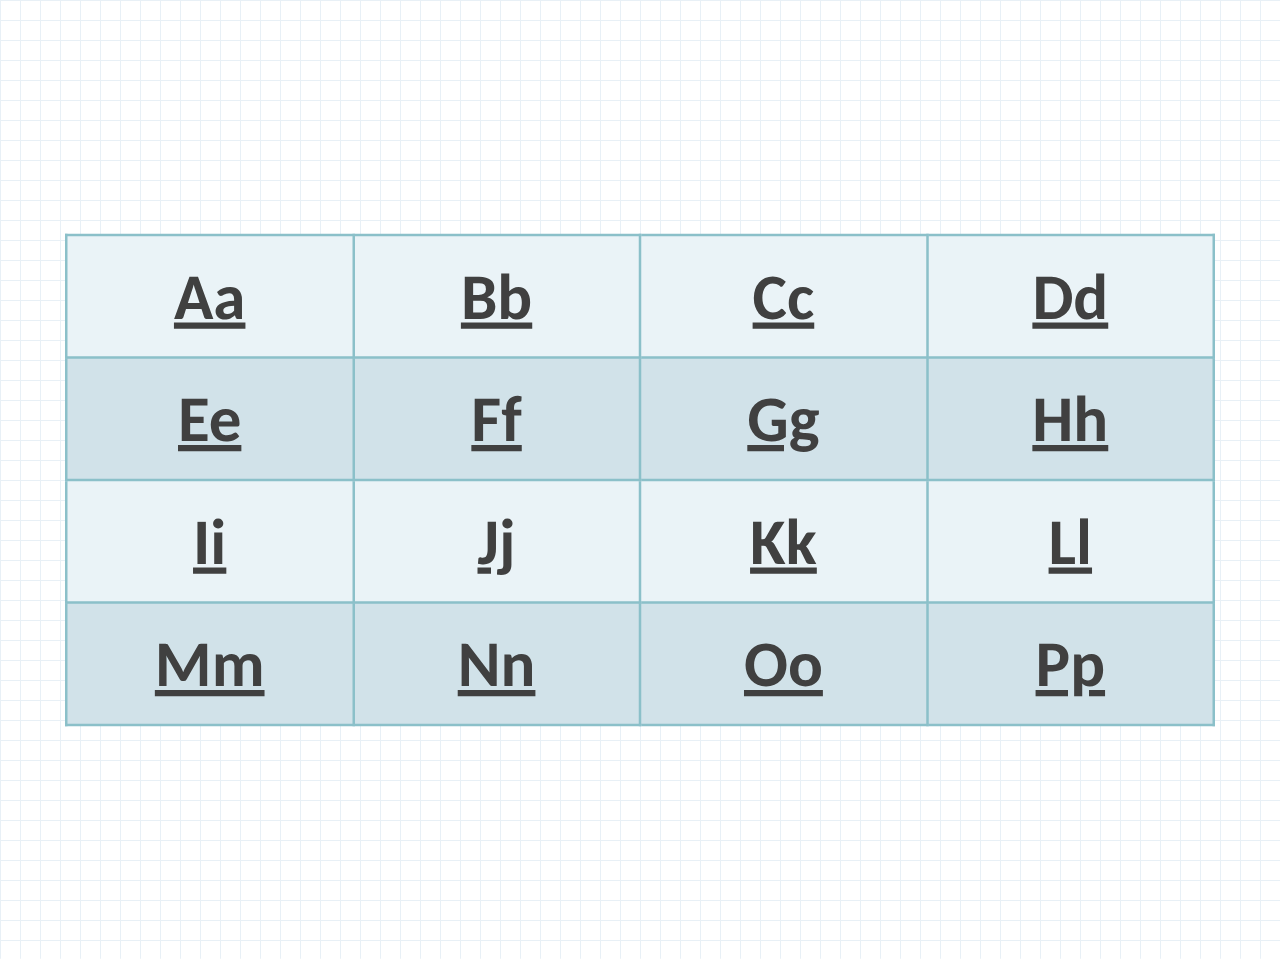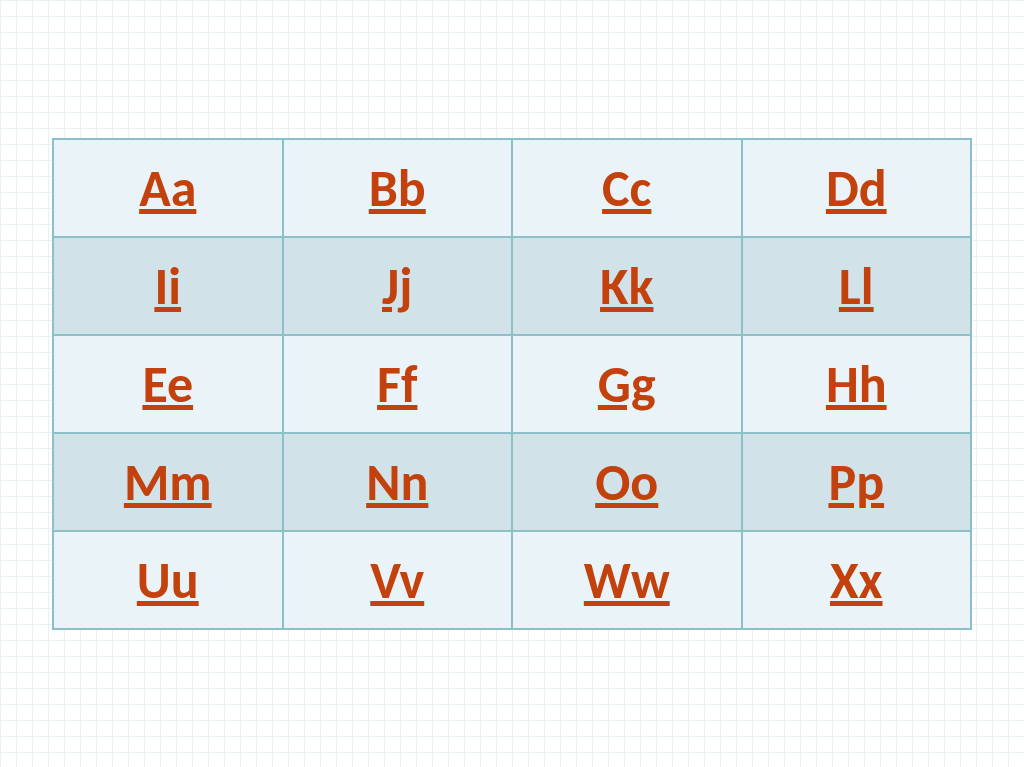--- a/index.html
+++ b/index.html
@@ -37,21 +37,21 @@
   tr:nth-child(odd) td {
     background: #eaf3f7;
   }
   tr:nth-child(even) td {
     background: #d1e2e9;
   }
   td.empty {
     background: #ffffff !important;
   }
   a.letter-link {
-    color: #c2410c;
+    color: #404040;
     font-weight: 700;
     font-size: 52px;
     text-decoration: underline;
     line-height: 1;
     display: inline-block;
     cursor: pointer;
   }
 </style>
 </head>
 <body>
@@ -59,38 +59,32 @@
 <div class="table-wrap">
   <table>
     <tbody>
       <tr>
         <td><a class="letter-link">Aa</a></td>
         <td><a class="letter-link">Bb</a></td>
         <td><a class="letter-link">Cc</a></td>
         <td><a class="letter-link">Dd</a></td>
       </tr>
       <tr>
+        <td><a class="letter-link">Ee</a></td>
+        <td><a class="letter-link">Ff</a></td>
+        <td><a class="letter-link">Gg</a></td>
+        <td><a class="letter-link">Hh</a></td>
+      </tr>
+      <tr>
         <td><a class="letter-link">Ii</a></td>
         <td><a class="letter-link">Jj</a></td>
         <td><a class="letter-link">Kk</a></td>
         <td><a class="letter-link">Ll</a></td>
-      </tr>
-      <tr>
-        <td><a class="letter-link">Ee</a></td>
-        <td><a class="letter-link">Ff</a></td>
-        <td><a class="letter-link">Gg</a></td>
-        <td><a class="letter-link">Hh</a></td>
       </tr>
       <tr>
         <td><a class="letter-link">Mm</a></td>
         <td><a class="letter-link">Nn</a></td>
         <td><a class="letter-link">Oo</a></td>
         <td><a class="letter-link">Pp</a></td>
       </tr>
-      <tr>
-        <td><a class="letter-link">Uu</a></td>
-        <td><a class="letter-link">Vv</a></td>
-        <td><a class="letter-link">Ww</a></td>
-        <td><a class="letter-link">Xx</a></td>
-      </tr>
     </tbody>
   </table>
 </div>
 
 </body></html>

